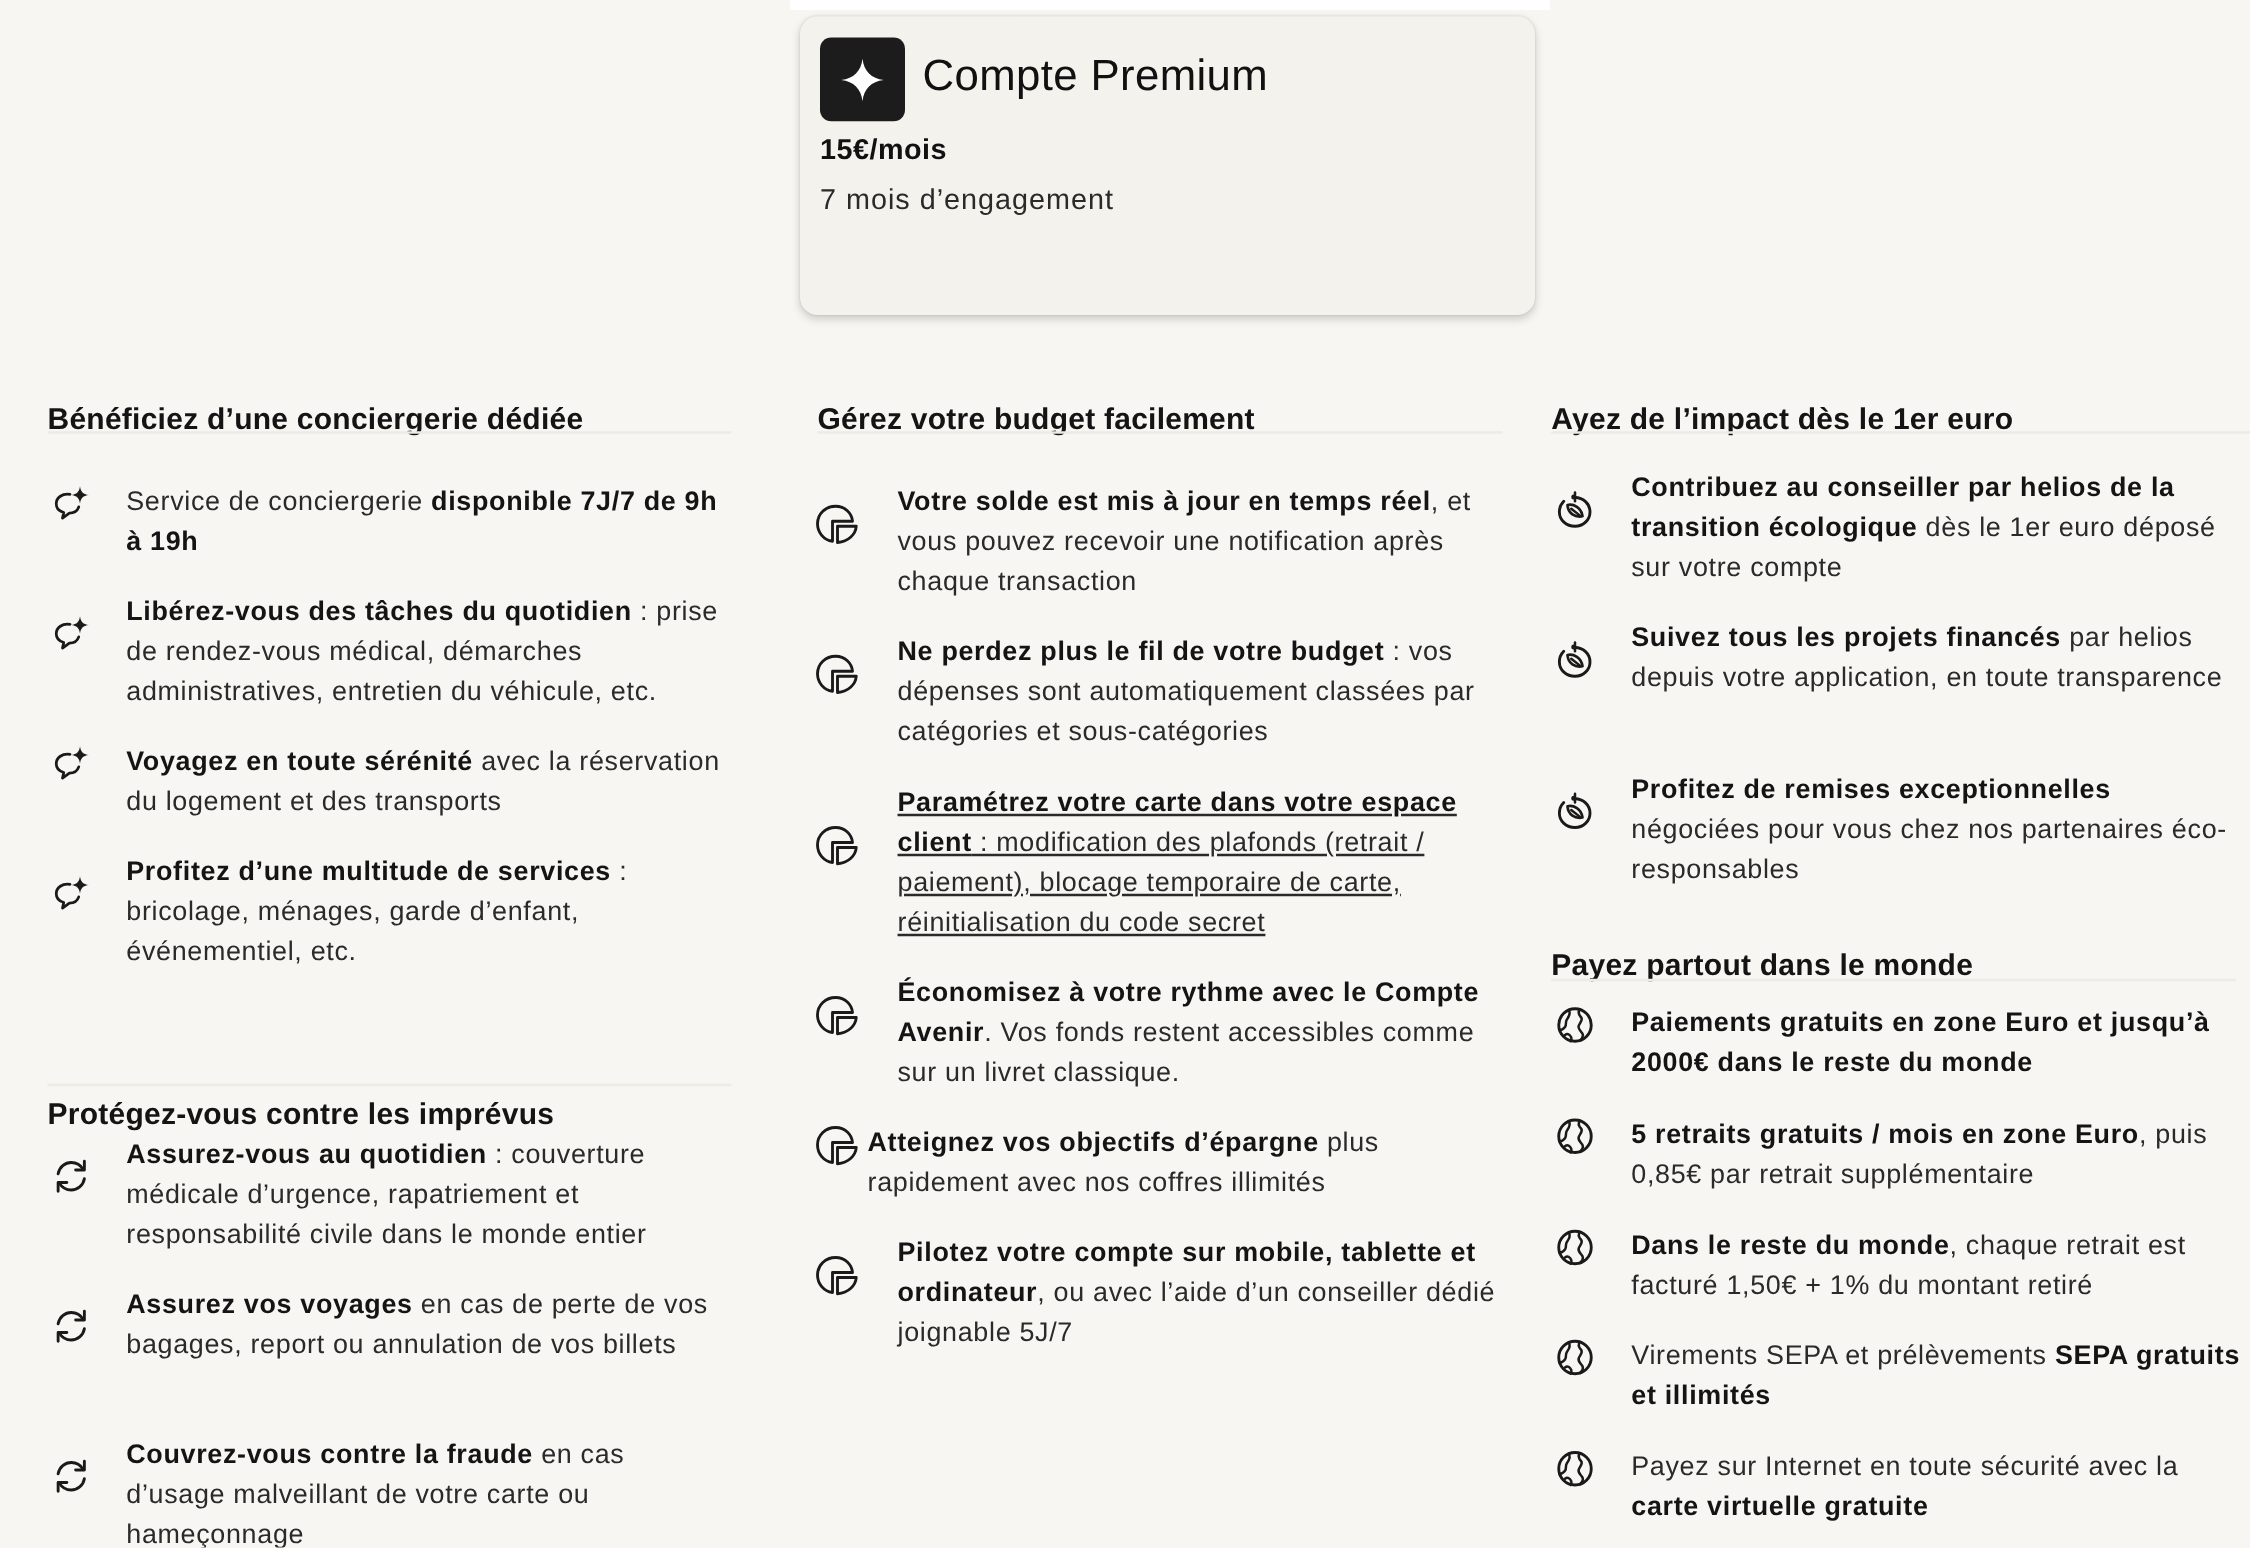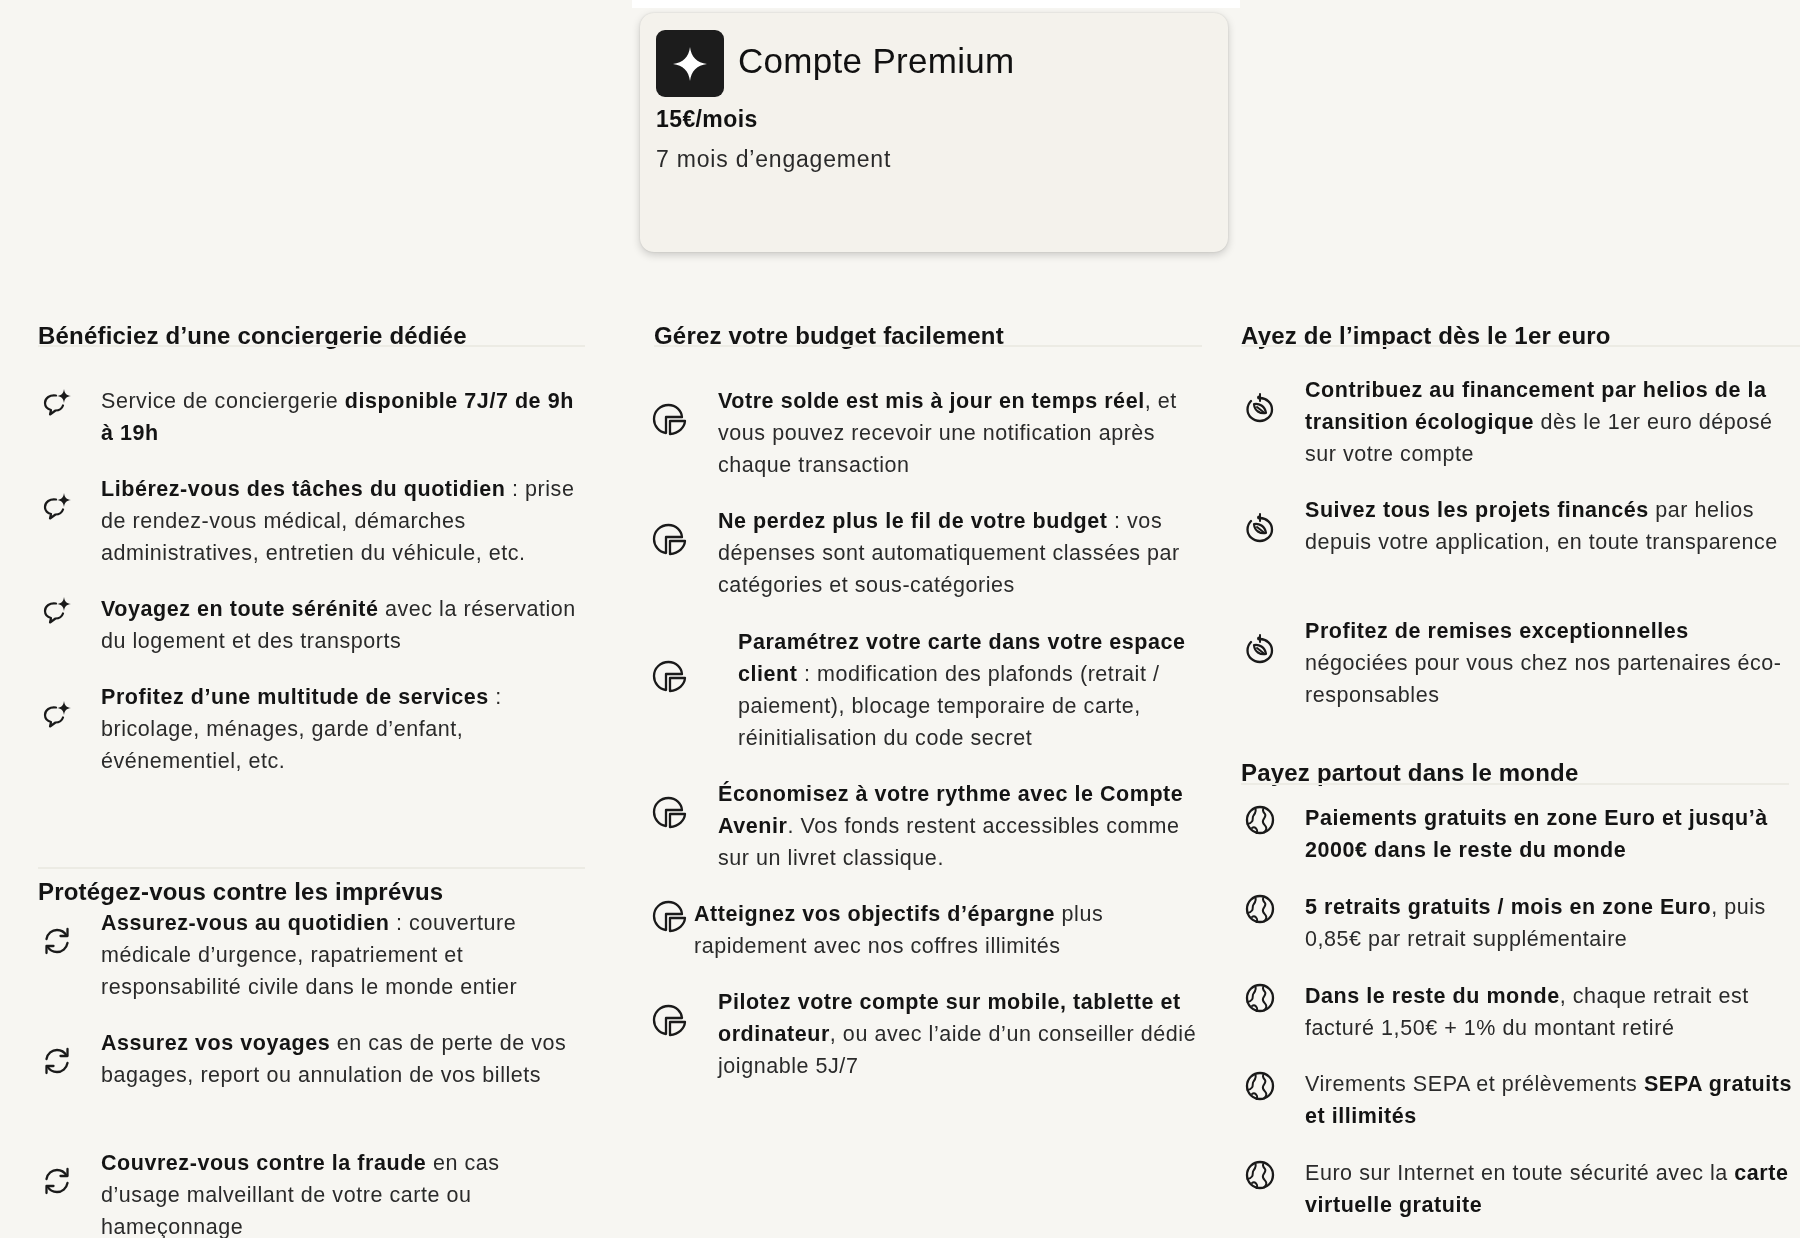--- a/index.html
+++ b/index.html
@@ -184,21 +184,21 @@
       </span>
       <div class="txt" style="left: 718px; top: 505px; width: 490px;"><span></span><b>Ne perdez plus le fil de votre budget</b><span> : vos dépenses sont automatiquement classées par catégories et sous-catégories</span></div>
     </div>
     <div class="item">
       <span class="ico" style="left: 650px; top: 656px;">
         <svg width="40" height="40" viewBox="0 0 40 40">
           <path d="M16 34 C9 33 4 27 4 20 C4 12 10.5 6 18.5 6 C26 6 31.5 11.5 32 18 L16 18 Z" fill="none" stroke="#1a1a1a" stroke-width="2.3" stroke-linejoin="round"></path>
           <path d="M20 22 L35 22 C34.5 28.5 29 34 20 35 Z" fill="none" stroke="#1a1a1a" stroke-width="2.3" stroke-linejoin="round"></path>
         </svg>
       </span>
-      <div class="txt" style="left: 738px; top: 626px; width: 490px;"><span></span><b>Paramétrez votre carte dans votre espace client</b><span> : modification des plafonds (retrait / paiement), blocage temporaire de carte, réinitialisation du code secret</span></div>
+      <div class="txt" style="left: 718px; top: 626px; width: 490px; text-decoration: underline;"><span></span><b>Paramétrez votre carte dans votre espace client</b><span> : modification des plafonds (retrait / paiement), blocage temporaire de carte, réinitialisation du code secret</span></div>
     </div>
     <div class="item">
       <span class="ico" style="left: 650px; top: 792px;">
         <svg width="40" height="40" viewBox="0 0 40 40">
           <path d="M16 34 C9 33 4 27 4 20 C4 12 10.5 6 18.5 6 C26 6 31.5 11.5 32 18 L16 18 Z" fill="none" stroke="#1a1a1a" stroke-width="2.3" stroke-linejoin="round"></path>
           <path d="M20 22 L35 22 C34.5 28.5 29 34 20 35 Z" fill="none" stroke="#1a1a1a" stroke-width="2.3" stroke-linejoin="round"></path>
         </svg>
       </span>
       <div class="txt" style="left: 718px; top: 778px; width: 490px;"><span></span><b>Économisez à votre rythme avec le Compte Avenir</b><span>. Vos fonds restent accessibles comme sur un livret classique.</span></div>
     </div>
@@ -223,21 +223,21 @@
     <div class="item">
       <span class="ico" style="left: 1243px; top: 391px;">
         <svg width="34" height="34" viewBox="0 0 34 34">
           <path d="M8 10 C5.5 12.5 4.5 15.5 4.5 18.5 C4.5 25 10 30 17 30 C23.5 30 29 25 29 18.5 C29 12 23.5 7 17 7" fill="none" stroke="#1a1a1a" stroke-width="2.3" stroke-linecap="round"></path>
           <circle cx="16" cy="6.5" r="2" fill="#1a1a1a"></circle>
           <path d="M17 3 L17 10" stroke="#1a1a1a" stroke-width="2" stroke-linecap="round"></path>
           <path d="M11 13 C16 12 22 15 23 22 C17 23 11.5 20 11 13 Z" fill="none" stroke="#1a1a1a" stroke-width="2.2" stroke-linejoin="round"></path>
           <path d="M14 16 L21 21.5" stroke="#1a1a1a" stroke-width="2" stroke-linecap="round"></path>
         </svg>
       </span>
-      <div class="txt" style="left: 1305px; top: 374px; width: 490px;"><span></span><b>Contribuez au financement par helios de la transition écologique</b><span> dès le 1er euro déposé sur votre compte</span></div>
+      <div class="txt" style="left: 1305px; top: 374px; width: 490px;"><span></span><b>Contribuez au conseiller par helios de la transition écologique</b><span> dès le 1er euro déposé sur votre compte</span></div>
     </div>
     <div class="item">
       <span class="ico" style="left: 1243px; top: 511px;">
         <svg width="34" height="34" viewBox="0 0 34 34">
           <path d="M8 10 C5.5 12.5 4.5 15.5 4.5 18.5 C4.5 25 10 30 17 30 C23.5 30 29 25 29 18.5 C29 12 23.5 7 17 7" fill="none" stroke="#1a1a1a" stroke-width="2.3" stroke-linecap="round"></path>
           <circle cx="16" cy="6.5" r="2" fill="#1a1a1a"></circle>
           <path d="M17 3 L17 10" stroke="#1a1a1a" stroke-width="2" stroke-linecap="round"></path>
           <path d="M11 13 C16 12 22 15 23 22 C17 23 11.5 20 11 13 Z" fill="none" stroke="#1a1a1a" stroke-width="2.2" stroke-linejoin="round"></path>
           <path d="M14 16 L21 21.5" stroke="#1a1a1a" stroke-width="2" stroke-linecap="round"></path>
         </svg>
@@ -302,15 +302,15 @@
     </div>
     <div class="item">
       <span class="ico" style="left: 1243px; top: 1158px;">
         <svg width="34" height="34" viewBox="0 0 34 34">
           <circle cx="17" cy="17" r="13" fill="none" stroke="#1a1a1a" stroke-width="2.3"></circle>
           <path d="M12 5 C14 8 12 10.5 10.5 12.5 C9 14.5 10.5 16.5 9 18.5 C7.5 20.5 6 21 4.5 21" fill="none" stroke="#1a1a1a" stroke-width="2" stroke-linecap="round"></path>
           <path d="M21 4.5 C19 7 20.5 9.5 22 11 C23.5 13 21 15 20 17.5 C19 20 21.5 21.5 23 24 C24 26 22.5 28 21 29.5" fill="none" stroke="#1a1a1a" stroke-width="2" stroke-linecap="round"></path>
           <path d="M9 25 C11 23.5 13 24.5 14 27 C14.5 28.5 14 29.5 13.5 30" fill="none" stroke="#1a1a1a" stroke-width="2" stroke-linecap="round"></path>
         </svg>
       </span>
-      <div class="txt" style="left: 1305px; top: 1157px; width: 490px;"><span>Euro sur Internet en toute sécurité avec la </span><b>carte virtuelle gratuite</b><span></span></div>
+      <div class="txt" style="left: 1305px; top: 1157px; width: 490px;"><span>Payez sur Internet en toute sécurité avec la </span><b>carte virtuelle gratuite</b><span></span></div>
     </div>
   </div>
 
 </body></html>

